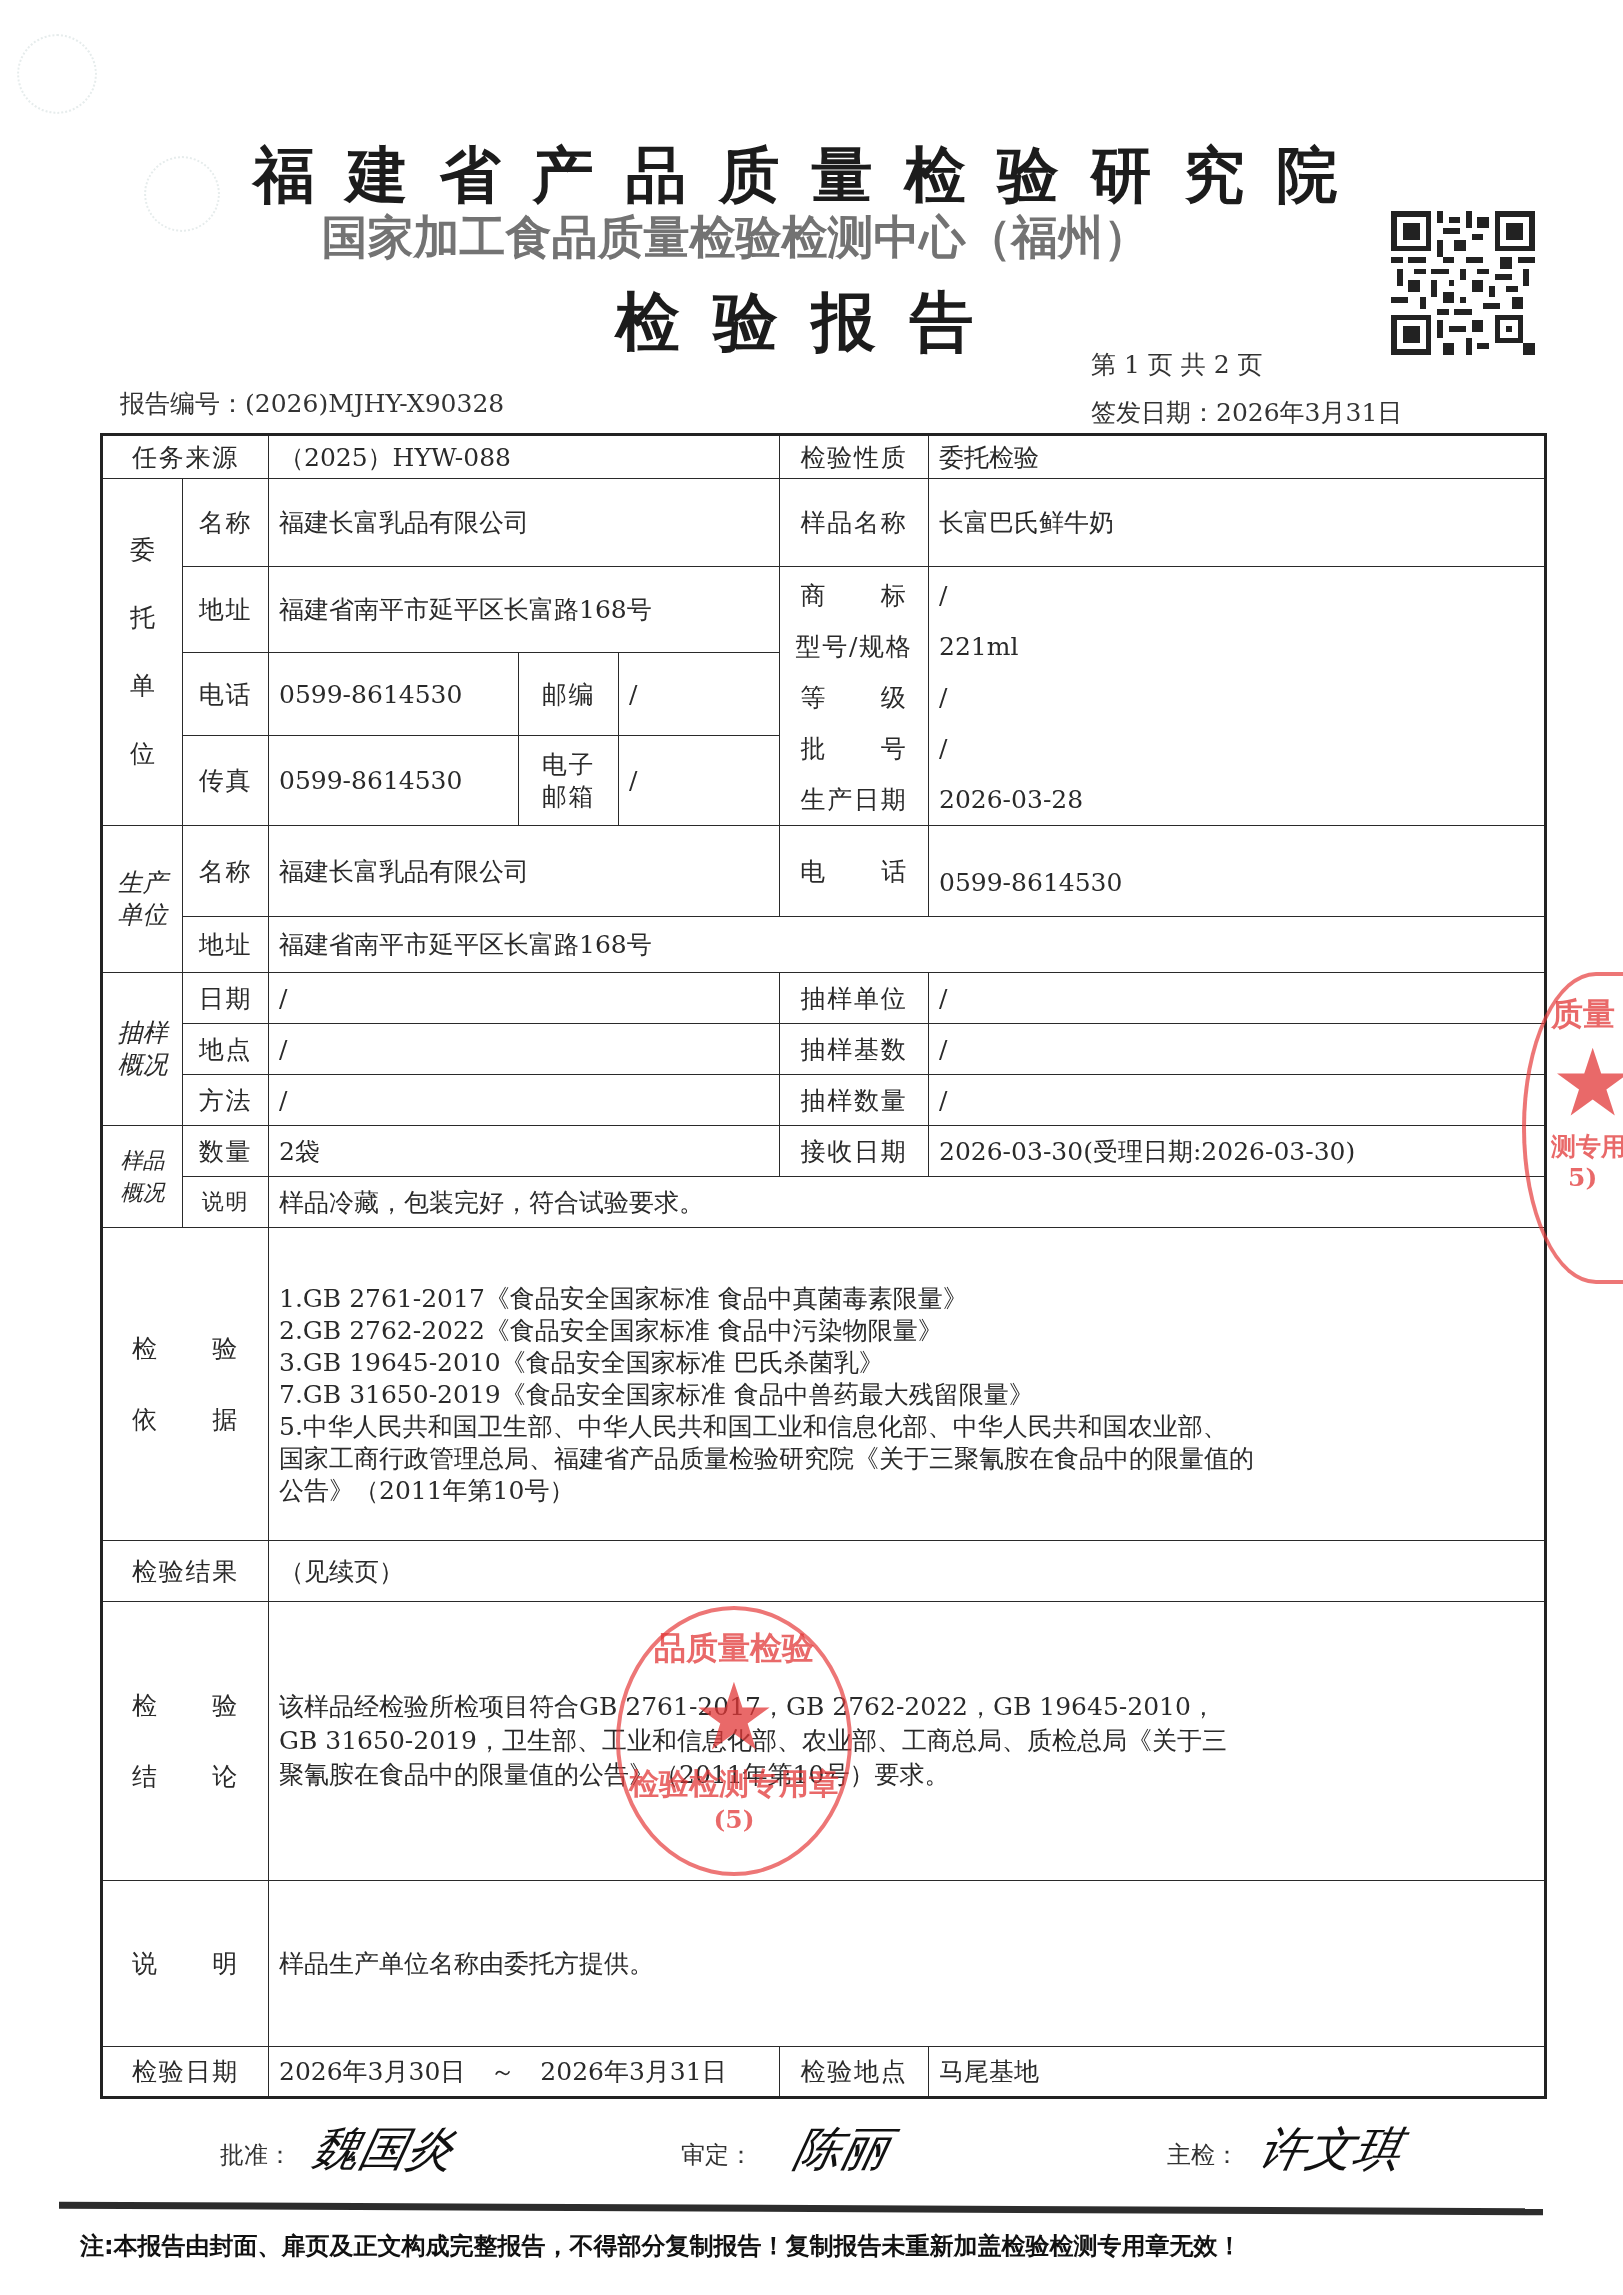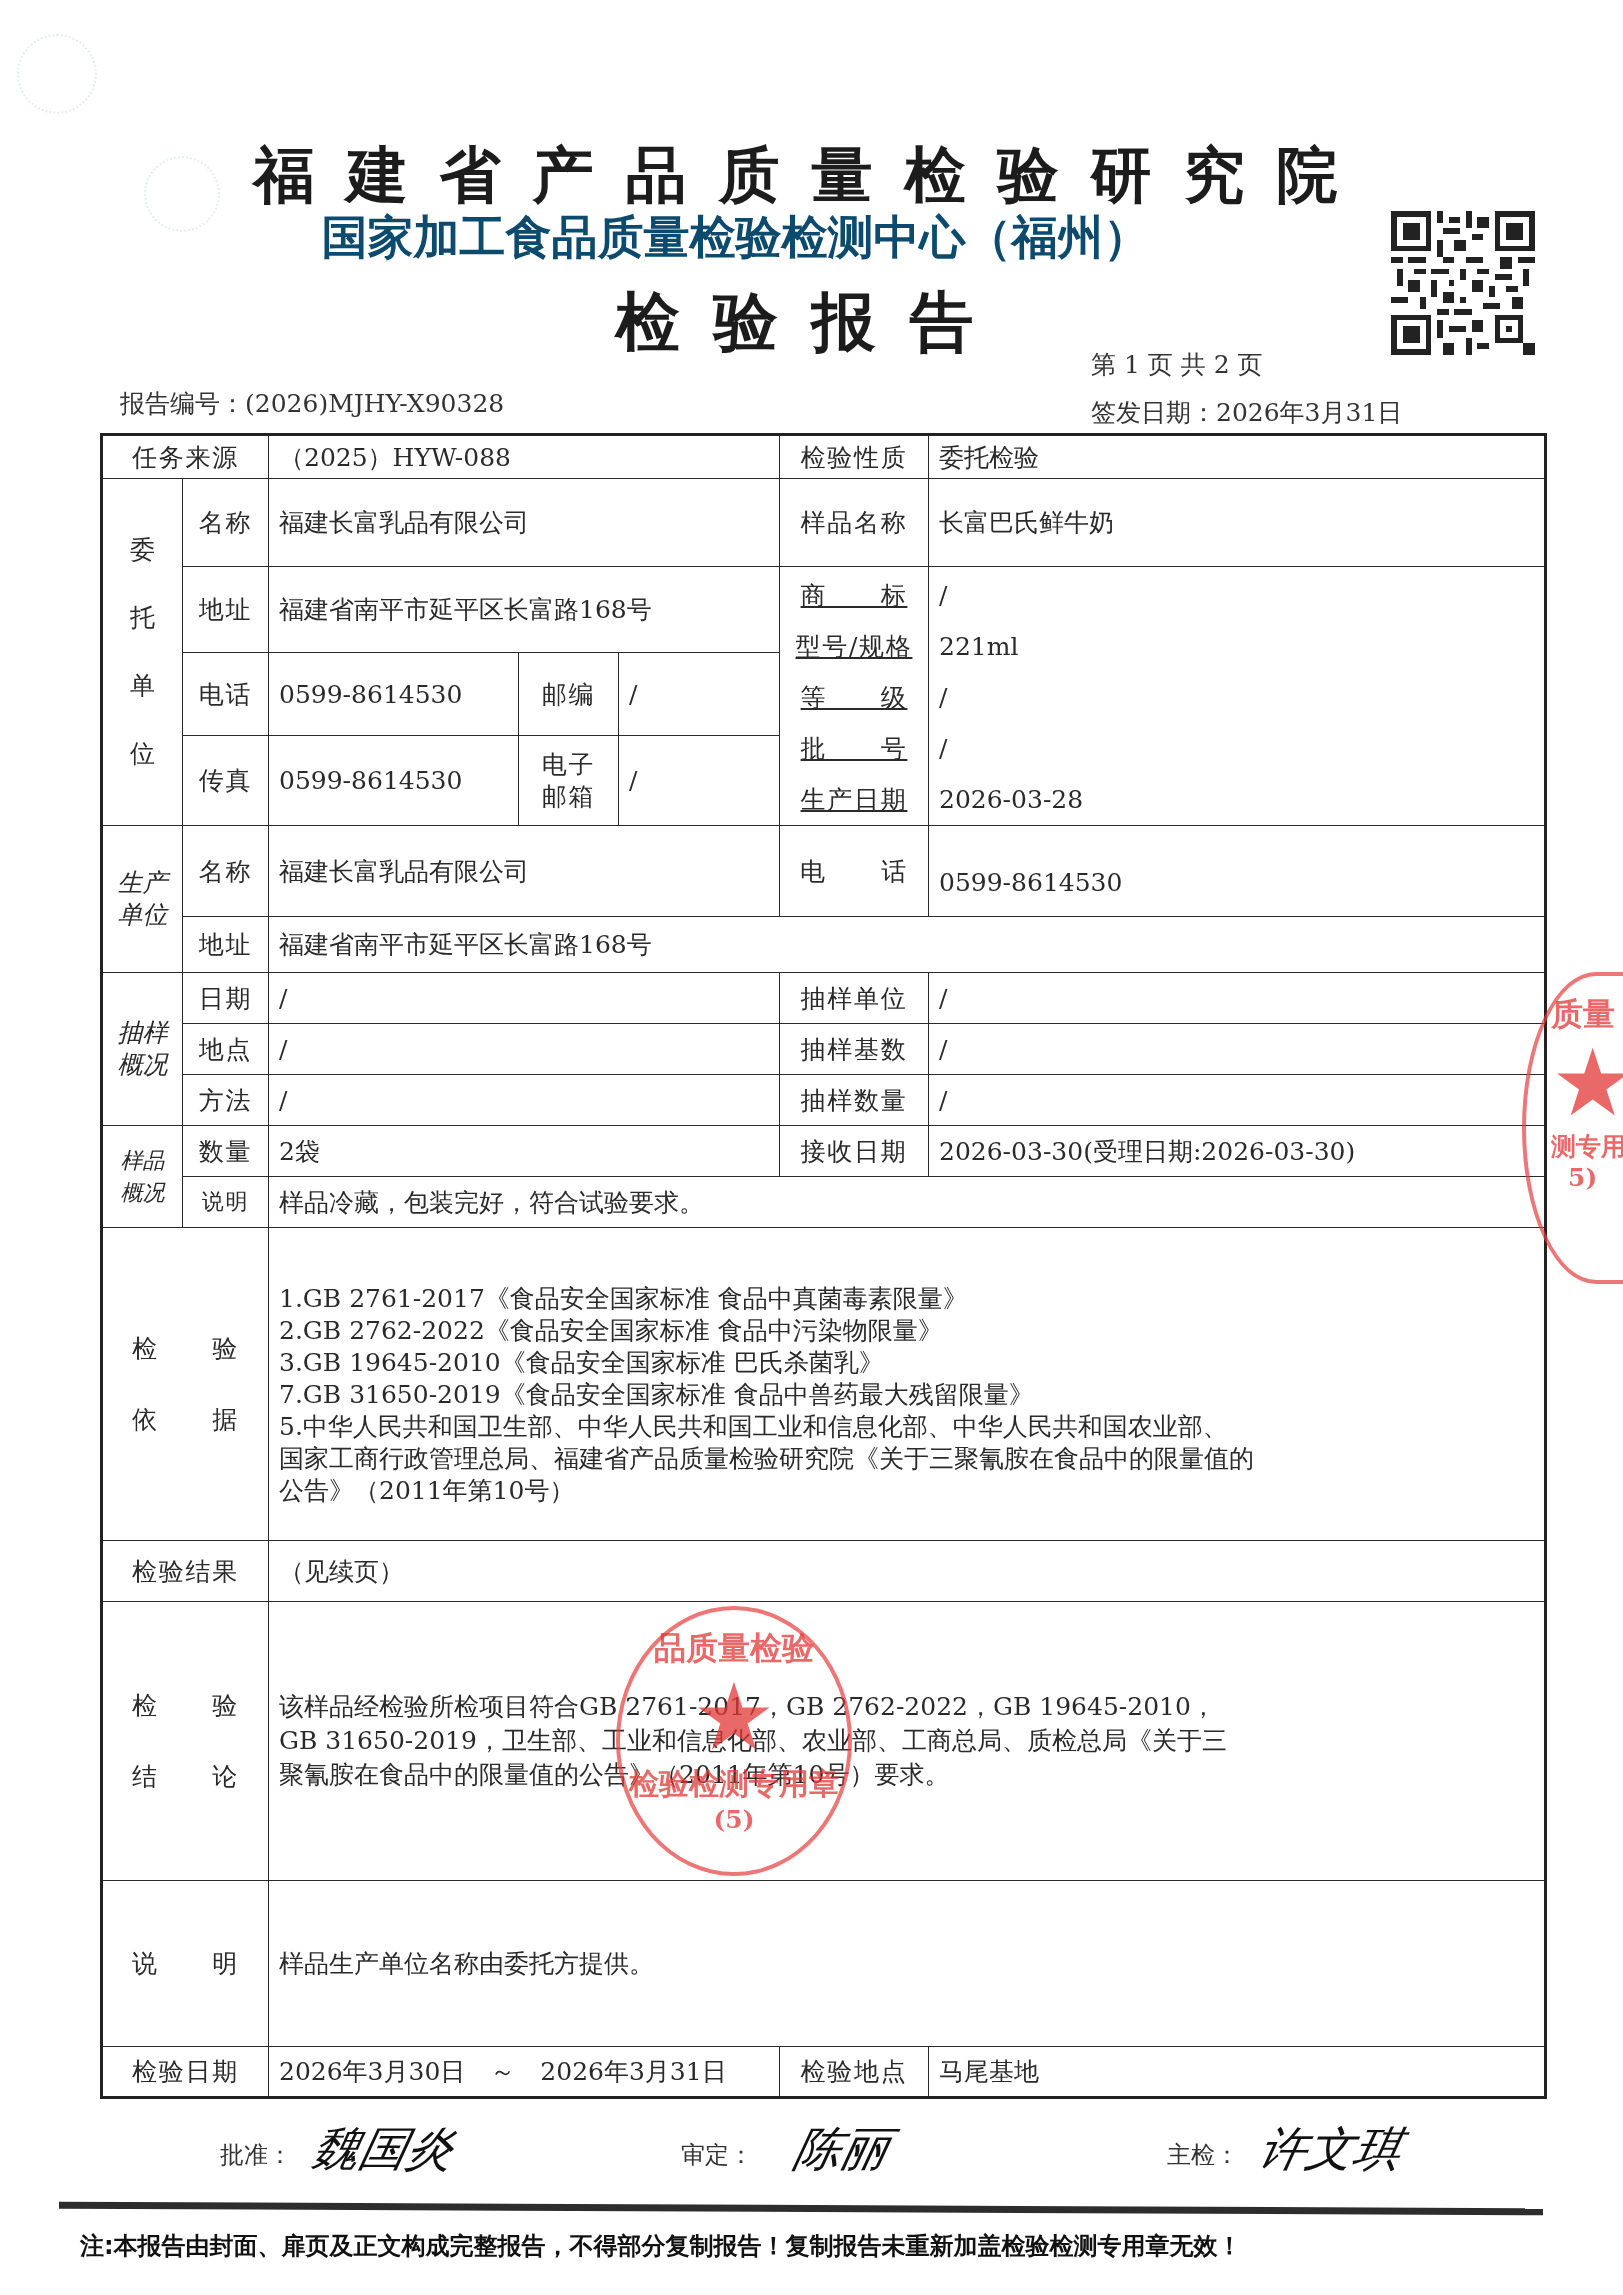--- a/index.html
+++ b/index.html
@@ -1,33 +1,33 @@
 <!DOCTYPE html>
 <html style="font-size:13.5px"><head>
 <meta charset="utf-8">
 <style>
   html, body { margin:0; padding:0; background:#ffffff; }
   body { width:1623px; height:2295px; position:relative; overflow:hidden;
          font-family:"DejaVu Serif","Liberation Serif",serif; color:#222; }
   .abs { position:absolute; }
   .title1 { left:0; width:1623px; top:135px; text-align:center; font-size:61px; font-weight:bold; letter-spacing:32px; font-family:"DejaVu Sans","Liberation Sans",sans-serif; color:#1c1c1c; }
-  .title2 { left:0; width:1471px; top:207px; text-align:center; font-size:46px; font-weight:bold; font-family:Liberation Sans, sans-serif; color:#0c4a6e; }
+  .title2 { left:0; width:1471px; top:207px; text-align:center; font-size:46px; font-weight:bold; font-family:Liberation Sans, sans-serif; color:#737373; }
   .title3 { left:0; width:1623px; top:279px; text-align:center; font-size:64px; font-weight:bold; letter-spacing:34px; font-family:"DejaVu Sans","Liberation Sans",sans-serif; color:#1c1c1c; }
   .qr { left:1391px; top:211px; width:144px; height:144px; }
   .meta { font-size:25px; color:#333; }
   table.report { position:absolute; left:100px; top:433px; width:1444px; border-collapse:collapse; table-layout:fixed; }
   table.report td { border:1.7px solid #2a2a2a; font-size:25px; padding:0 10px; vertical-align:middle; color:#2a2a2a; }
   table.report { border:3.4px solid #222; }
   td.lbl { text-align:center; letter-spacing:1.7px; }
   td.lbl-spread { text-align:justify; text-align-last:justify; }
   td.grp { text-align:center; font-size:25px; line-height:68px; }
   td.grp-small { text-align:center; font-size:24px; line-height:32px;font-style:italic; }
   td.val { text-align:left; }
   td.top { vertical-align:top; padding-top:12px; }
-  .stack-label { line-height:34px;text-decoration:underline; }
+  .stack-label { line-height:34px; }
   .basis-list div { line-height:32px; }
   .conclusion-text { line-height:34px; }
   .sig-row { left:220px; top:2114px; width:1268px; height:85px; font-size:24px; color:#333; }
   .sig-label { position:absolute; top:25px; }
   .sig-name { position:absolute; top:4.2px; font-size:47px; font-style:italic; font-family:"DejaVu Serif",serif; color:#111; transform:skewX(-12deg); }
   .divider { left:59px; top:2205px; width:1484px; height:6.8px; background:#2d2d2d; transform:rotate(0.25deg); }
   .footnote { left:80px; top:2230px; font-size:24px; font-weight:bold; font-family:"DejaVu Sans","Liberation Sans",sans-serif; color:#111; }
   .seal { border:4.2px solid rgba(230,60,60,0.7); border-radius:50%; color:rgba(225,55,55,0.75); text-align:center; }
   .seal-main { left:616px; top:1606px; width:228px; height:262px; }
   .seal-side { left:1522px; top:972px; width:144px; height:304px; border-right:none; border-radius:50% 0 0 50%; }

